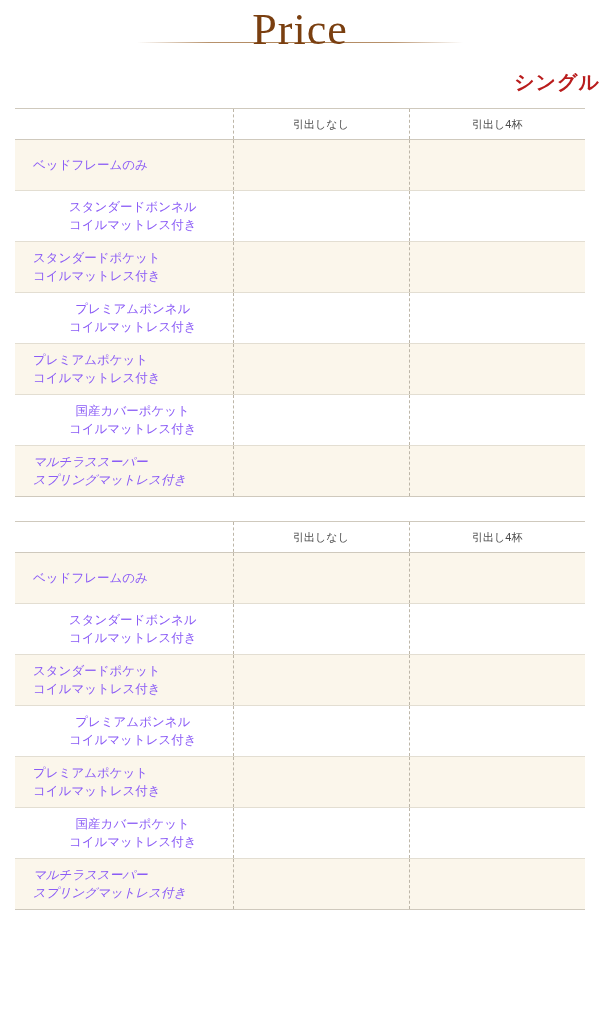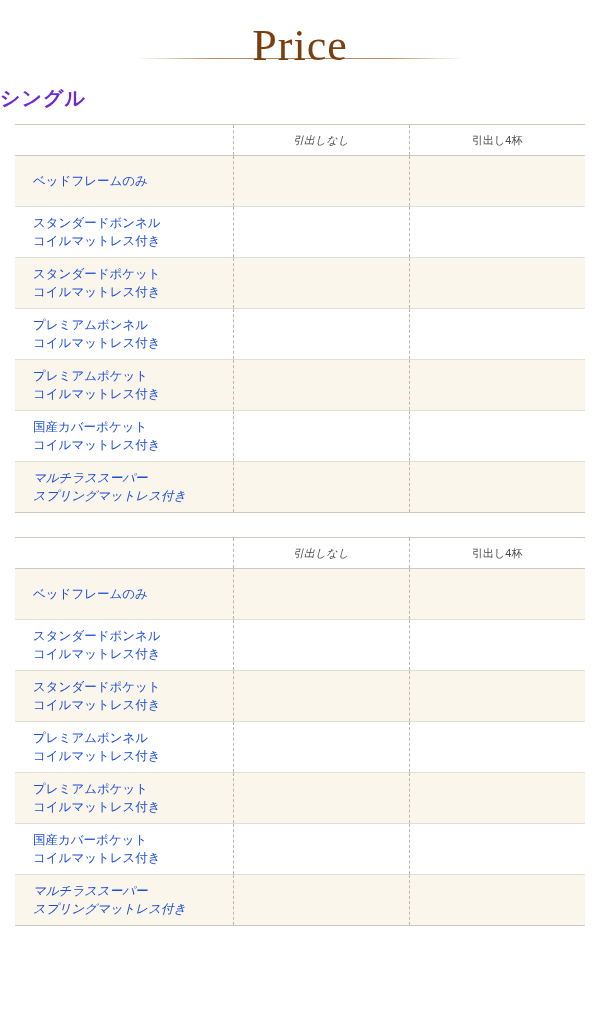--- a/index.html
+++ b/index.html
@@ -17,21 +17,21 @@
   .page {
     width: 600px;
     min-height: 1011px;
     position: relative;
     box-sizing: border-box;
     padding: 0;
   }
   
   .title-block {
     text-align: center;
-    padding-top: 20px;
+    padding-top: 4px;
     padding-bottom: 6px;
     position: relative;
   }
   .title-text {
     font-family: "Liberation Serif", serif;
     font-size: 44px;
     line-height: 52px;
     color: #7a3f10;
     letter-spacing: 1px;
     display: inline-block;
@@ -52,24 +52,24 @@
        rgba(160,110,60,0.85) 50%,
        rgba(160,110,60,0.75) 78%,
        rgba(160,110,60,0) 100%);
   }
   
   .section {
     width: 600px;
     box-sizing: border-box;
   }
   .section-title {
-    text-align: left;
+    text-align: right;
     font-size: 20px;
     font-weight: bold;
-    color: #6d28d9;
+    color: #b91c1c;
     letter-spacing: 1px;
     margin: 0;
     padding: 20px 0 12px 0;
   }
   table.price-table {
     border-collapse: collapse;
     width: 570px;
     margin: 0 auto;
     table-layout: fixed;
   }
@@ -91,42 +91,42 @@
     border-top: 1px solid #cfc9bd;
     border-bottom: 1px solid #cfc9bd;
     background: #ffffff;
   }
   .head-row th.label-col {
     border-right: 1px dashed #bdb6a8;
     background: #ffffff;
   }
   .head-row th.v1 {
     border-right: 1px dashed #bdb6a8;
-    font-style: italic;
   }
   .body-row td {
     height: 50px;
     font-size: 12.5px;
     line-height: 18px;
-    color: #1d4ed8;
+    color: #8b5cf6;
     border-bottom: 1px solid #e3ded2;
   }
   .body-row td.label-col {
     padding-left: 18px;
     border-right: 1px dashed #bdb6a8;
     text-align: left;
   }
   .body-row td.v1 {
     border-right: 1px dashed #bdb6a8;
   }
   .body-row.shaded td {
     background: #fbf6eb;
   }
   .body-row.plain td {
     background: #ffffff;
+    text-align: center;
   }
   .body-row:last-child td {
     border-bottom: 1px solid #cfc9bd;
     font-style: italic;
   }
   .cell-text { display: block; }
   .spacer { height: 24px; }
 </style>
 </head>
 <body>

